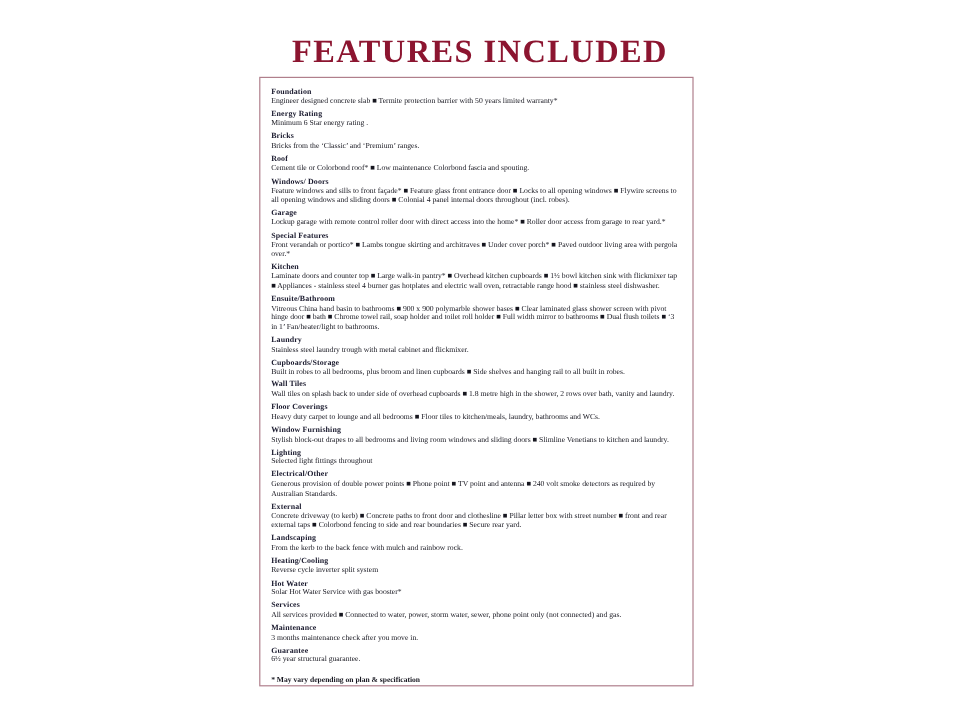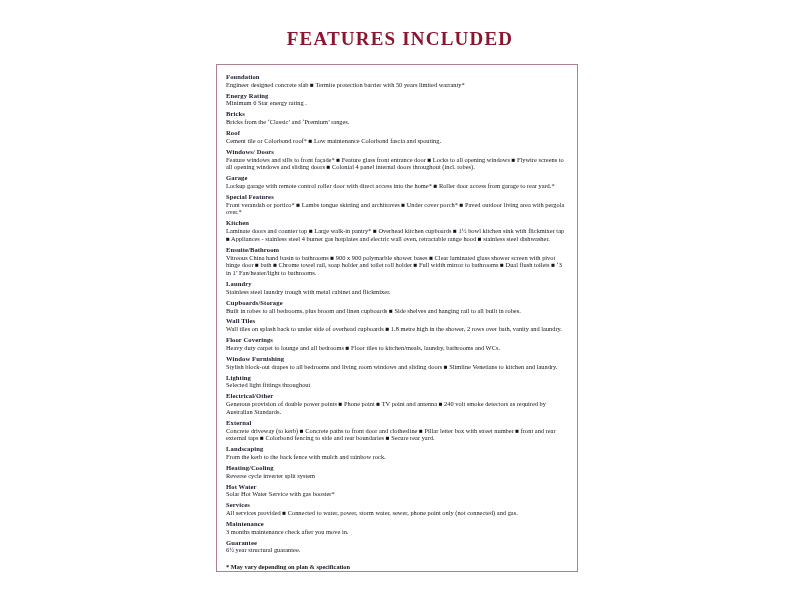--- a/index.html
+++ b/index.html
@@ -18,21 +18,21 @@
     overflow: hidden;
   }
   #title {
     position: absolute;
     top: 28px;
     left: 0;
     width: 800px;
     text-align: center;
     font-family: "Liberation Serif", serif;
     font-weight: bold;
-    font-size: 19px;
+    font-size: 27px;
     letter-spacing: 1.2px;
     color: #8c1530;
   }
   #doc-frame {
     position: absolute;
     left: 216px;
     top: 64px;
     width: 362px;
     height: 508px;
     border: 1.5px solid #b07f8c;

